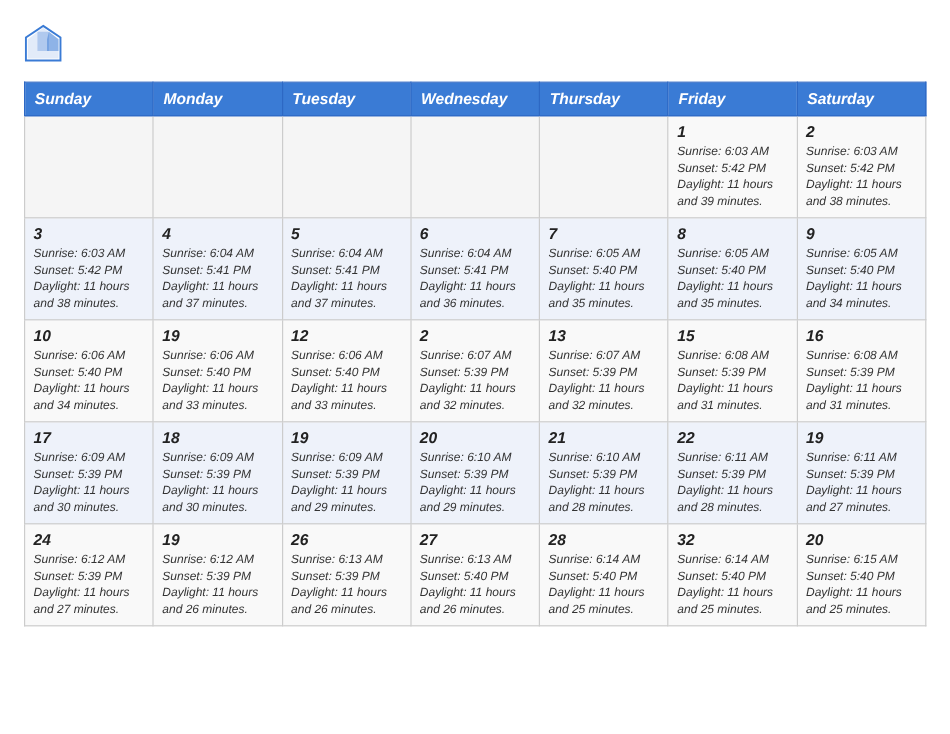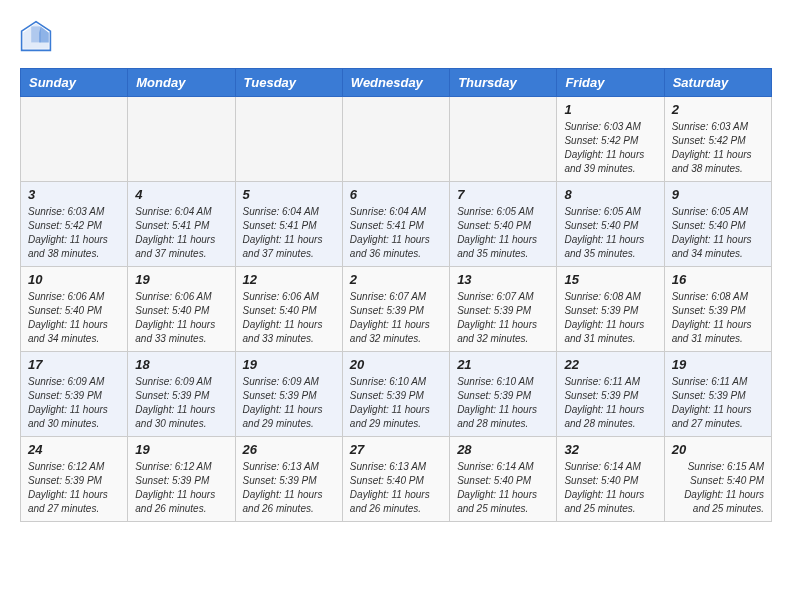--- a/index.html
+++ b/index.html
@@ -316,19 +316,19 @@
 Daylight: 11 hours and 25 minutes.</div>
         </td>
         <td>
           <span class="day-num">32</span>
           <div class="day-info" style="white-space: pre-line;">Sunrise: 6:14 AM
 Sunset: 5:40 PM
 Daylight: 11 hours and 25 minutes.</div>
         </td>
         <td>
           <span class="day-num">20</span>
-          <div class="day-info" style="white-space: pre-line; text-align: right;">Sunrise: 6:15 AM
+          <div class="day-info" style="white-space: pre-line;">Sunrise: 6:15 AM
 Sunset: 5:40 PM
 Daylight: 11 hours and 25 minutes.</div>
         </td>
       </tr>
     </tbody>
 </table>
 
 </body></html>

